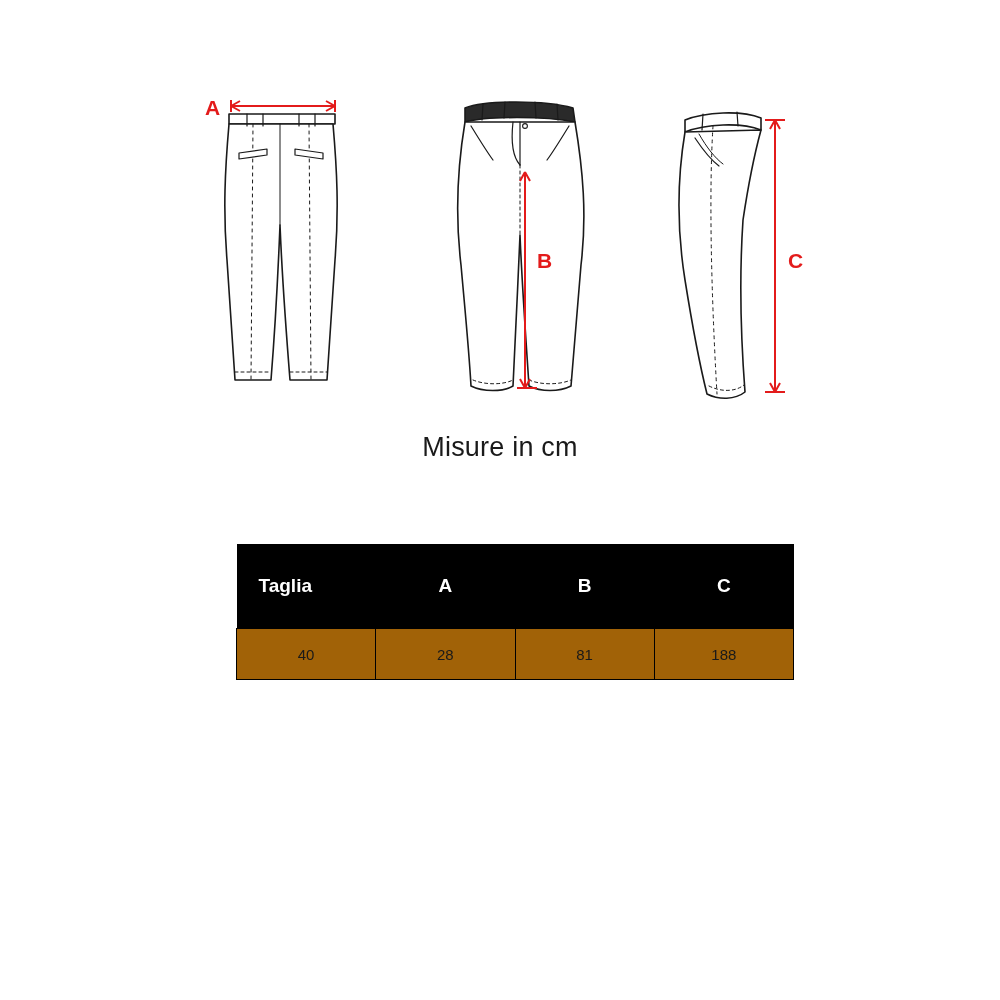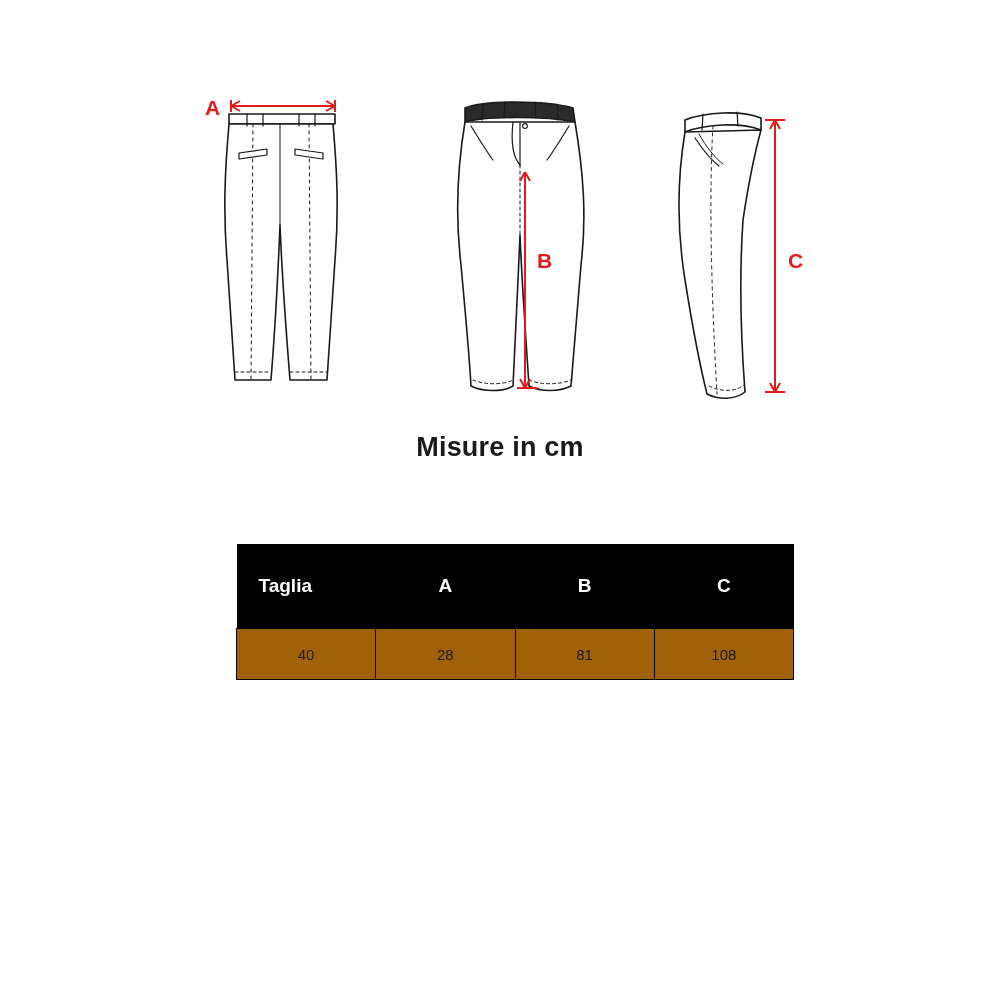--- a/index.html
+++ b/index.html
@@ -35,21 +35,21 @@
   .fig-back  { left: 425px; }
   .fig-side  { left: 655px; }
 
   .caption {
     position: absolute;
     top: 432px;
     left: 0;
     width: 1000px;
     text-align: center;
     font-size: 27px;
-    font-weight: bold;
+    font-weight: normal;
     letter-spacing: 0.2px;
     color: #1a1a1a;
   }
 
   .table-wrap {
     position: absolute;
     left: 236px;
     top: 518px;
     width: 558px;
   }
@@ -198,19 +198,19 @@
           <th>A</th>
           <th>B</th>
           <th>C</th>
         </tr>
       </thead>
       <tbody>
         <tr>
           <td>40</td>
           <td>28</td>
           <td>81</td>
-          <td>108</td>
+          <td>188</td>
         </tr>
       </tbody>
     </table>
   </div>
 
 </div>
 
 </body></html>

